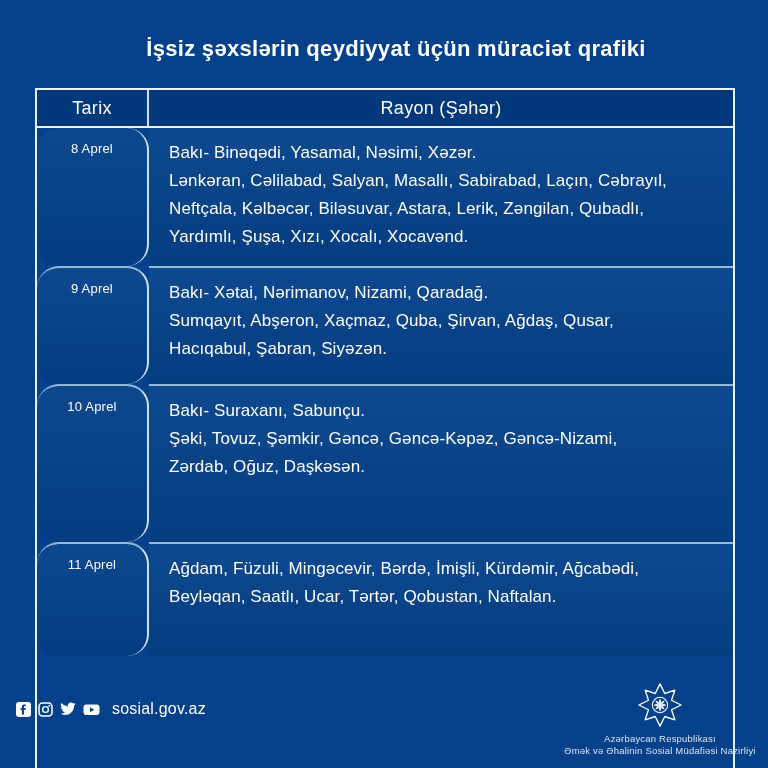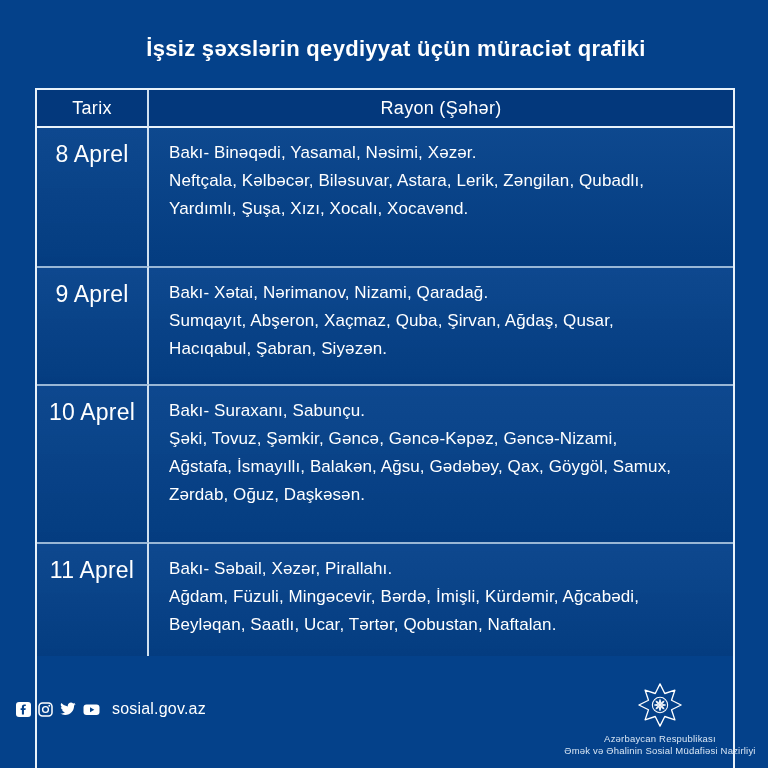--- a/index.html
+++ b/index.html
@@ -36,22 +36,23 @@
     border-bottom: 2px solid #e9f2fa;
     display: flex; align-items: center; justify-content: center;
     font-size: 18px;
     letter-spacing: 0.3px;
   }
   .date-col { border-right: 2px solid rgba(226,239,250,0.92); }
   .row-sep { border-top: 2px solid rgba(203,224,243,0.75); }
   .date-cell {
     padding-top: 13px;
     text-align: center;
-    font-size: 23px;
+    font-size: 13px;
     letter-spacing: 0.2px;
+    border-radius: 22px;
   }
   .region-cell {
     padding: 11px 8px 0 20px;
     font-size: 17px;
     letter-spacing: 0.1px;
   }
   .region-cell .line { line-height: 28px; white-space: nowrap; }
   .footer-social {
     position: absolute;
     left: 16px; top: 700px;
@@ -84,42 +85,41 @@
 
 <div class="page-title">İşsiz şəxslərin qeydiyyat üçün müraciət qrafiki</div>
 
 <div class="schedule-table">
   <div class="cell hdr date-col">Tarix</div>
   <div class="cell hdr">Rayon (Şəhər)</div>
 
   <div class="cell date-col date-cell">8 Aprel</div>
   <div class="cell region-cell">
     <div class="line">Bakı- Binəqədi, Yasamal, Nəsimi, Xəzər.</div>
+    <div class="line">Lənkəran, Cəlilabad, Salyan, Masallı, Sabirabad, Laçın, Cəbrayıl,</div>
     <div class="line">Neftçala, Kəlbəcər, Biləsuvar, Astara, Lerik, Zəngilan, Qubadlı,</div>
     <div class="line">Yardımlı, Şuşa, Xızı, Xocalı, Xocavənd.</div>
   </div>
 
   <div class="cell date-col date-cell row-sep">9 Aprel</div>
   <div class="cell region-cell row-sep">
     <div class="line">Bakı- Xətai, Nərimanov, Nizami, Qaradağ.</div>
     <div class="line">Sumqayıt, Abşeron, Xaçmaz, Quba, Şirvan, Ağdaş, Qusar,</div>
     <div class="line">Hacıqabul, Şabran, Siyəzən.</div>
   </div>
 
   <div class="cell date-col date-cell row-sep">10 Aprel</div>
   <div class="cell region-cell row-sep">
     <div class="line">Bakı- Suraxanı, Sabunçu.</div>
     <div class="line">Şəki, Tovuz, Şəmkir, Gəncə, Gəncə-Kəpəz, Gəncə-Nizami,</div>
-    <div class="line">Ağstafa, İsmayıllı, Balakən, Ağsu, Gədəbəy, Qax, Göygöl, Samux,</div>
     <div class="line">Zərdab, Oğuz, Daşkəsən.</div>
   </div>
 
   <div class="cell date-col date-cell row-sep">11 Aprel</div>
   <div class="cell region-cell row-sep">
-    <div class="line">Bakı- Səbail, Xəzər, Pirallahı.</div>
     <div class="line">Ağdam, Füzuli, Mingəcevir, Bərdə, İmişli, Kürdəmir, Ağcabədi,</div>
     <div class="line">Beyləqan, Saatlı, Ucar, Tərtər, Qobustan, Naftalan.</div>
   </div>
 </div>
 
 <div class="footer-social">
   <span>
     <svg width="15" height="15" viewBox="0 0 15 15">
       <rect x="0" y="0" width="15" height="15" rx="3" fill="#ffffff"></rect>
       <path d="M9.8 4.1H8.7c-.45 0-.75.3-.75.85v1.2h1.8l-.27 1.8H7.95V12.6H5.9V7.95H4.6v-1.8h1.3V4.9c0-1.4.85-2.3 2.2-2.3h1.7z" fill="#04418a"></path>

